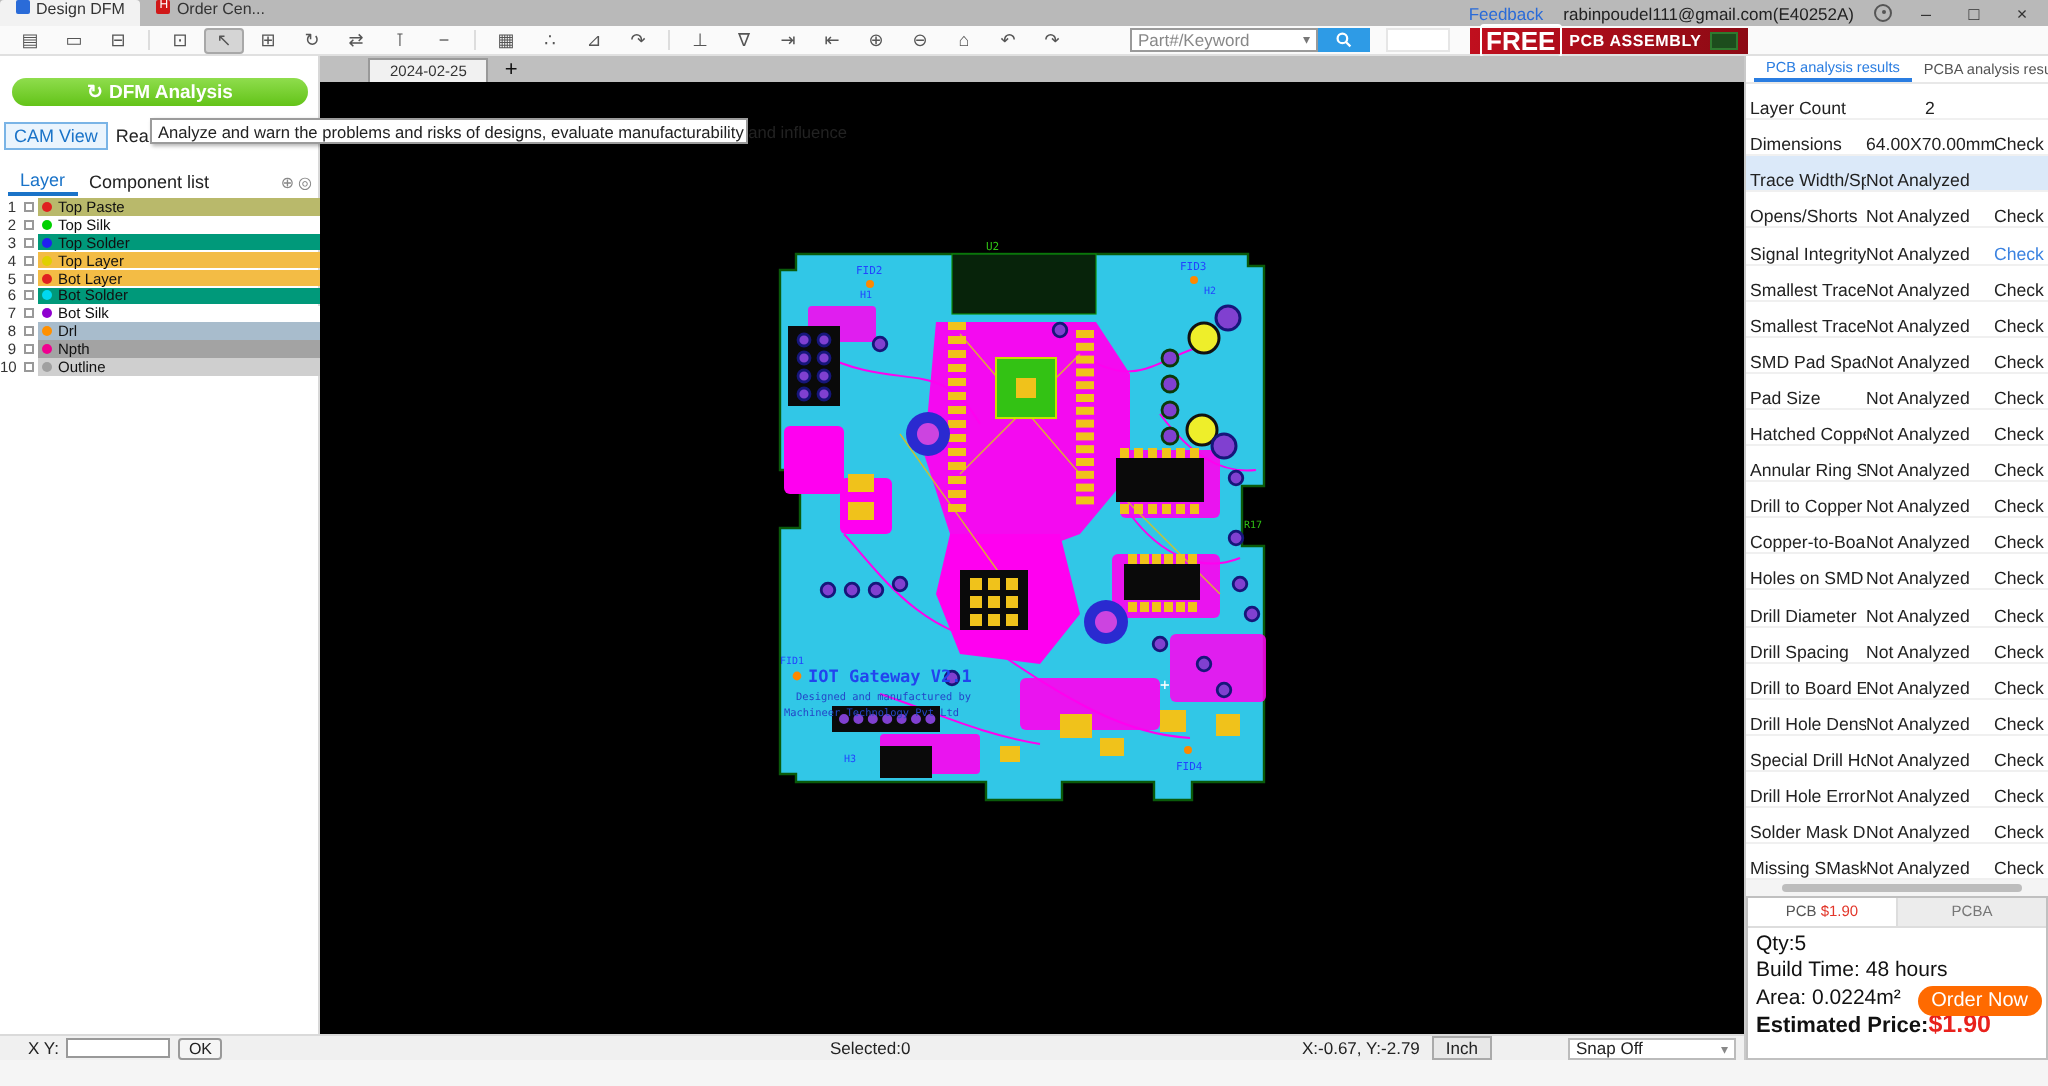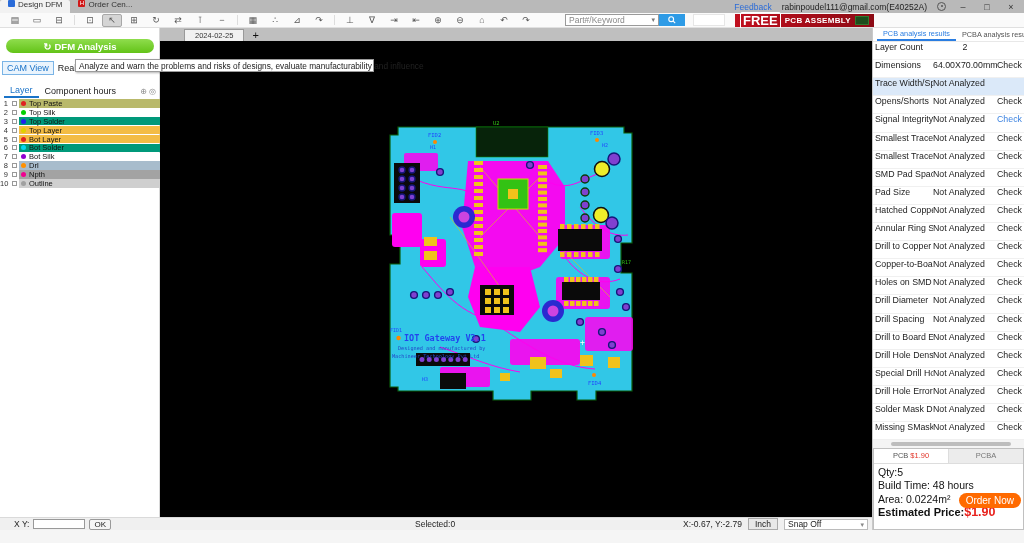--- a/index.html
+++ b/index.html
@@ -70,21 +70,21 @@
   .doc-add { font-size:11px; color:#111; margin-left:8px; line-height:11px; }
   .canvas { flex:1; background:#000; position:relative; overflow:hidden; }
   .board-svg { position:absolute; left:220px; top:76px; }
 
   
   .right-panel { width:152px; background:#fff; border-left:1px solid #c9c9c9; display:flex; flex-direction:column; height:502px; }
   .rp-tabs { height:15px; display:flex; align-items:center; font-size:7.3px; border-bottom:1px solid #e8e8e8; }
   .rp-tab-pcb { color:#2a7de1; border-bottom:2px solid #2a7de1; padding:1px 6px; margin-left:4px; white-space:nowrap; }
   .rp-tab-pcba { color:#555; padding:1px 6px; white-space:nowrap; }
   .rp-table { flex:0 0 398px; overflow:hidden; }
-  .rp-row { display:flex; align-items:flex-start; height:18.1px; border-bottom:1px solid #f0f0f0; font-size:8.8px; color:#222; }
+  .rp-row { display:flex; align-items:flex-end; height:18.1px; border-bottom:1px solid #f0f0f0; font-size:8.8px; color:#222; }
   .rp-row.hl { background:#dbe9f9; }
   .rp-label { width:60px; padding-left:2px; white-space:nowrap; overflow:hidden; }
   .rp-value { width:64px; white-space:nowrap; overflow:hidden; }
   .rp-value.center { text-align:center; }
   .rp-check { width:26px; color:#222; white-space:nowrap; }
   .rp-check.link { color:#3b82e0; }
   .rp-hscroll { height:8px; background:#f4f4f4; position:relative; }
   .rp-hthumb { position:absolute; left:18px; top:2px; width:120px; height:4px; background:#bdbdbd; border-radius:2px; }
   .quote { margin-top:auto; border:1px solid #c0c0c0; background:#fff; height:88px; position:relative; font-size:10.5px; }
   .q-tabs { display:flex; height:15px; font-size:7.5px; border-bottom:1px solid #ddd; }
@@ -98,21 +98,21 @@
   .order-btn { position:absolute; right:2px; top:44px; background:#ff6a00; color:#fff; font-size:10px; padding:2px 7px; border-radius:9px; white-space:nowrap; }
 
   
   .statusbar { height:13px; background:#f0f0f0; border-top:1px solid #dadada; display:flex; align-items:center; font-size:8.5px; color:#222; position:relative; }
   .xy-label { margin-left:14px; }
   .xy-input { width:52px; height:10px; background:#fff; border:1px solid #999; margin-left:4px; }
   .ok-btn { margin-left:4px; border:1px solid #999; background:#f5f5f5; font-size:8px; padding:0 4px; border-radius:2px; }
   .selected { position:absolute; left:415px; }
   .sb-right { margin-left:auto; display:flex; align-items:center; gap:6px; padding-right:4px; }
   .unit-btn { border:1px solid #aaa; background:#e8e8e8; padding:0 6px; font-size:8.5px; }
-  .snap-dd { width:84px; background:#fff; border:1px solid #bbb; display:flex; align-items:flex-end; justify-content:space-between; padding:0 3px; font-size:8.5px; height:11px; }
+  .snap-dd { width:84px; background:#fff; border:1px solid #bbb; display:flex; align-items:flex-end; justify-content:space-between; padding:0 3px; font-size:8.5px; height:11px;margin-left:32px; }
   .snap-caret { color:#888; font-size:7px; }
 </style>
 </head>
 <body>
 
 <div class="app">
 
   <div class="titlebar">
     <div class="wtab active">
       <span class="wtab-icon" style="background:#2a6bd8"></span>
@@ -190,21 +190,21 @@
           <div class="dfm-btn">
             <span>↻</span>
             <span>DFM Analysis</span>
           </div>
           <div class="view-tabs">
             <span class="cam-tab">CAM View</span>
             <span class="real-tab">Real Vie</span>
           </div>
           <div class="panel-tabs">
             <span class="ptab-layer">Layer</span>
-            <span class="ptab-comp">Component hours</span>
+            <span class="ptab-comp">Component list</span>
             <span class="ptab-icons">
               <span>⊕</span>
               <span>◎</span>
             </span>
           </div>
           <div class="layers" id="layer-list">
               <div class="layer-row">
                 <span class="lr-num">1</span>
                 <span class="lr-check"></span>
                 <span class="lr-strip" style="background: rgb(185, 185, 107);">

